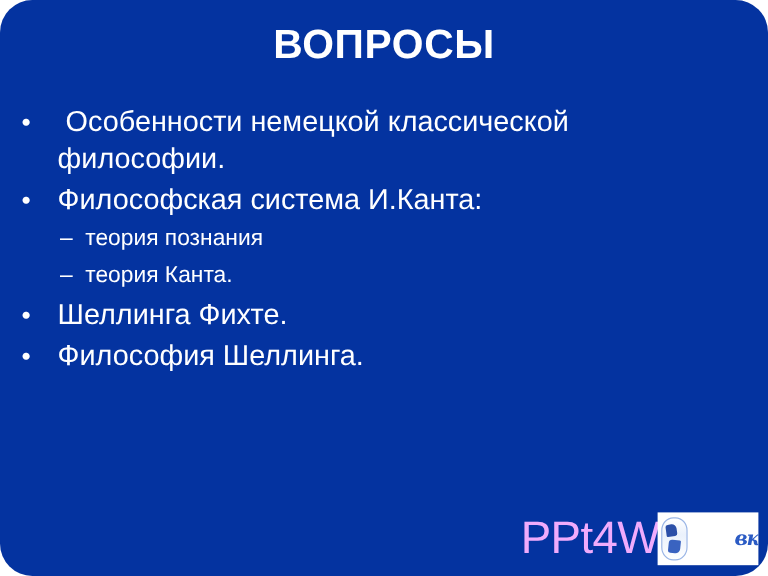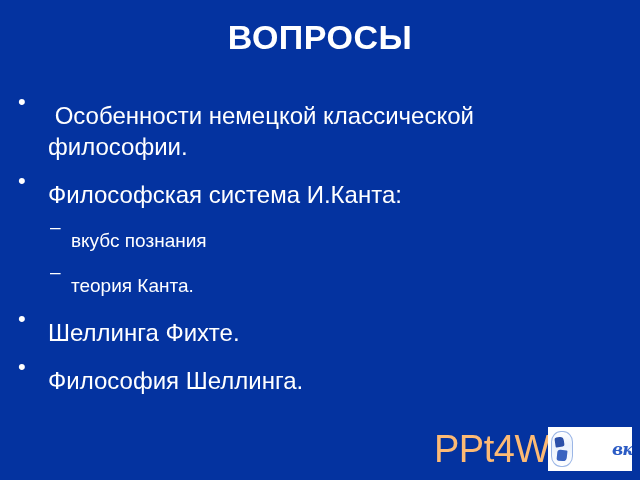--- a/index.html
+++ b/index.html
@@ -11,20 +11,21 @@
     height: 480px;
     overflow: hidden;
     font-family: "Liberation Sans", sans-serif;
   }
   .slide {
     position: relative;
     width: 640px;
     height: 480px;
     background: #0433A0;
     overflow: hidden;
+    border-radius: 27px;
   }
   .slide-title {
     position: absolute;
     top: 17px;
     left: 0;
     width: 640px;
     text-align: center;
     color: #FFFFFF;
     font-size: 34px;
     font-weight: bold;
@@ -65,33 +66,32 @@
     line-height: 31px;
   }
   .level2 > .bullet-marker {
     width: 21px;
     font-size: 19px;
     line-height: 27px;
   }
   .bullet-text {
     flex: 1 1 auto;
     white-space: pre-wrap;
-    margin-top: 14px;
   }
   .level1 > .bullet-text {
     max-width: 505px;
   }
   .watermark {
     position: absolute;
     left: 434px;
     top: 428px;
     font-size: 38px;
     font-weight: normal;
     letter-spacing: -0.5px;
-    color: #fdba74;
+    color: #f0abfc;
     line-height: 42px;
     white-space: nowrap;
   }
   .logo-box {
     position: absolute;
     left: 548px;
     top: 427px;
     width: 84px;
     height: 44px;
     background: #FFFFFF;
@@ -161,21 +161,21 @@
       <span class="bullet-text"> Особенности немецкой классической философии.</span>
     </div>
 
     <div class="bullet-row level1">
       <span class="bullet-marker">•</span>
       <span class="bullet-text">Философская система И.Канта:</span>
     </div>
 
     <div class="bullet-row level2">
       <span class="bullet-marker">–</span>
-      <span class="bullet-text">вкубс познания</span>
+      <span class="bullet-text">теория познания</span>
     </div>
 
     <div class="bullet-row level2">
       <span class="bullet-marker">–</span>
       <span class="bullet-text">теория Канта.</span>
     </div>
 
     <div class="bullet-row level1">
       <span class="bullet-marker">•</span>
       <span class="bullet-text">Шеллинга Фихте.</span>

